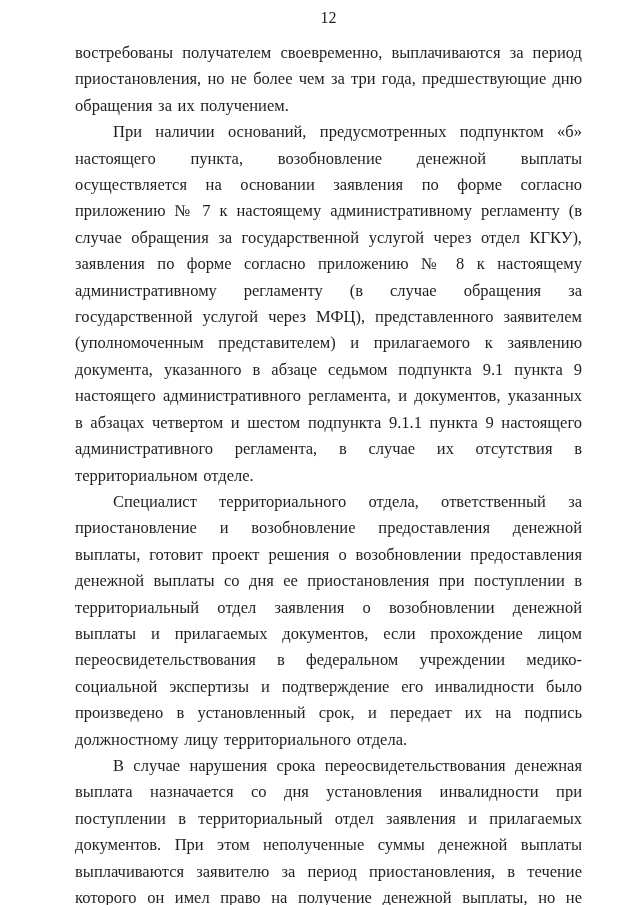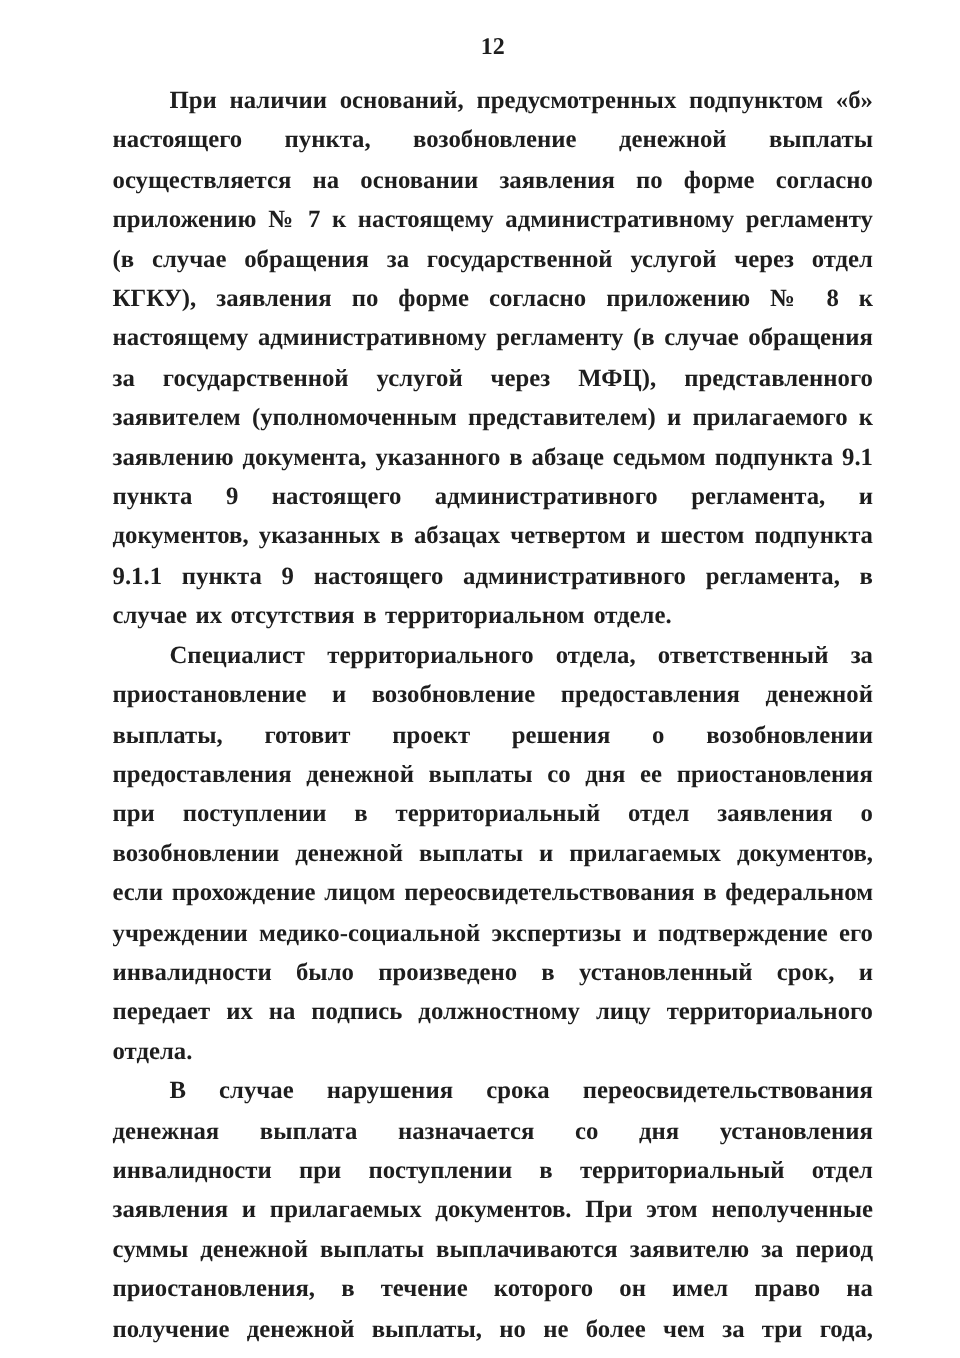--- a/index.html
+++ b/index.html
@@ -6,25 +6,24 @@
     margin: 0;
     padding: 0;
     background: #ffffff;
   }
   .page {
     position: relative;
     width: 640px;
     height: 905px;
     background: #ffffff;
     box-sizing: border-box;
-    padding: 22px 58px 0 75px;
+    padding: 8px 58px 0 75px;
     font-family: "Liberation Serif", "DejaVu Serif", serif;
     color: #1e1e1e;
     overflow: hidden;
-    font-weight: bold;
   }
   .page-number {
     font-size: 16px;
     line-height: 20px;
     text-align: center;
     margin: 0 0 12px 0;
     color: #1e1e1e;
   }
   .content p.para {
     margin: 0;
@@ -38,17 +37,18 @@
     text-indent: 38px;
   }
 </style>
 </head>
 <body>
 
 <div class="page">
   <div class="page-number">12</div>
 
   <div class="content">
+    <p class="para">востребованы получателем своевременно, выплачиваются за период приостановления, но не более чем за три года, предшествующие дню обращения за их получением.</p>
     <p class="para indent">При наличии оснований, предусмотренных подпунктом «б» настоящего пункта, возобновление денежной выплаты осуществляется на основании заявления по форме согласно приложению № 7 к настоящему административному регламенту (в случае обращения за государственной услугой через отдел КГКУ), заявления по форме согласно приложению № 8 к настоящему административному регламенту (в случае обращения за государственной услугой через МФЦ), представленного заявителем (уполномоченным представителем) и прилагаемого к заявлению документа, указанного в абзаце седьмом подпункта 9.1 пункта 9 настоящего административного регламента, и документов, указанных в абзацах четвертом и шестом подпункта 9.1.1 пункта 9 настоящего административного регламента, в случае их отсутствия в территориальном отделе.</p>
     <p class="para indent">Специалист территориального отдела, ответственный за приостановление и возобновление предоставления денежной выплаты, готовит проект решения о возобновлении предоставления денежной выплаты со дня ее приостановления при поступлении в территориальный отдел заявления о возобновлении денежной выплаты и прилагаемых документов, если прохождение лицом переосвидетельствования в федеральном учреждении медико-социальной экспертизы и подтверждение его инвалидности было произведено в установленный срок, и передает их на подпись должностному лицу территориального отдела.</p>
     <p class="para indent">В случае нарушения срока переосвидетельствования денежная выплата назначается со дня установления инвалидности при поступлении в территориальный отдел заявления и прилагаемых документов. При этом неполученные суммы денежной выплаты выплачиваются заявителю за период приостановления, в течение которого он имел право на получение денежной выплаты, но не более чем за три года, предшествующие дню обращения.</p>
   </div>
 </div>
 
 </body></html>

